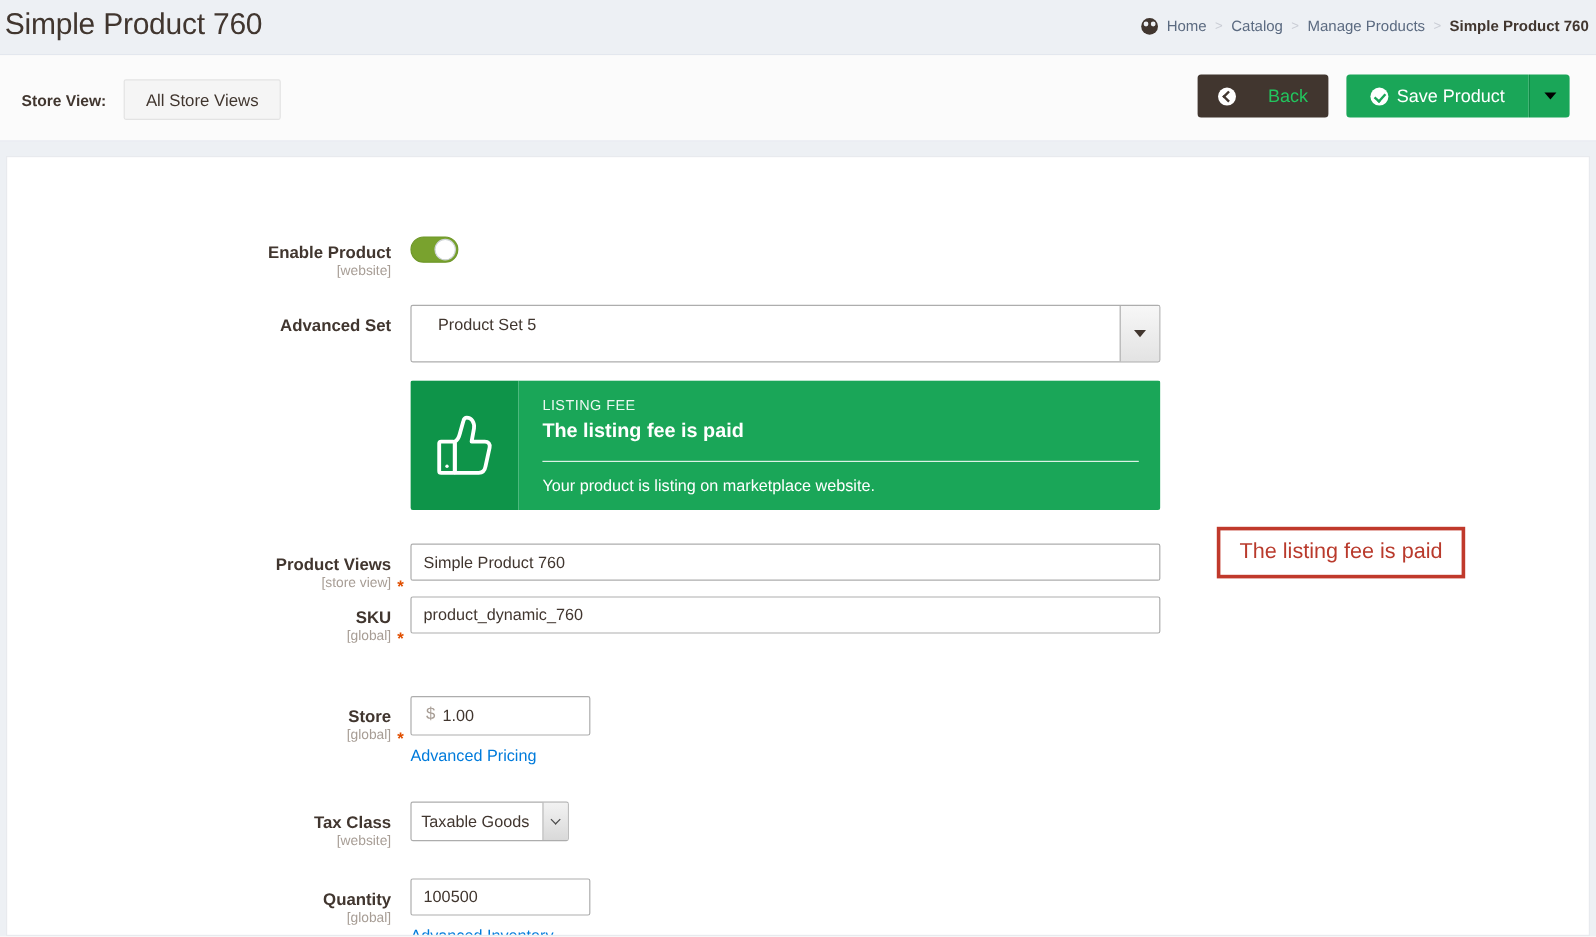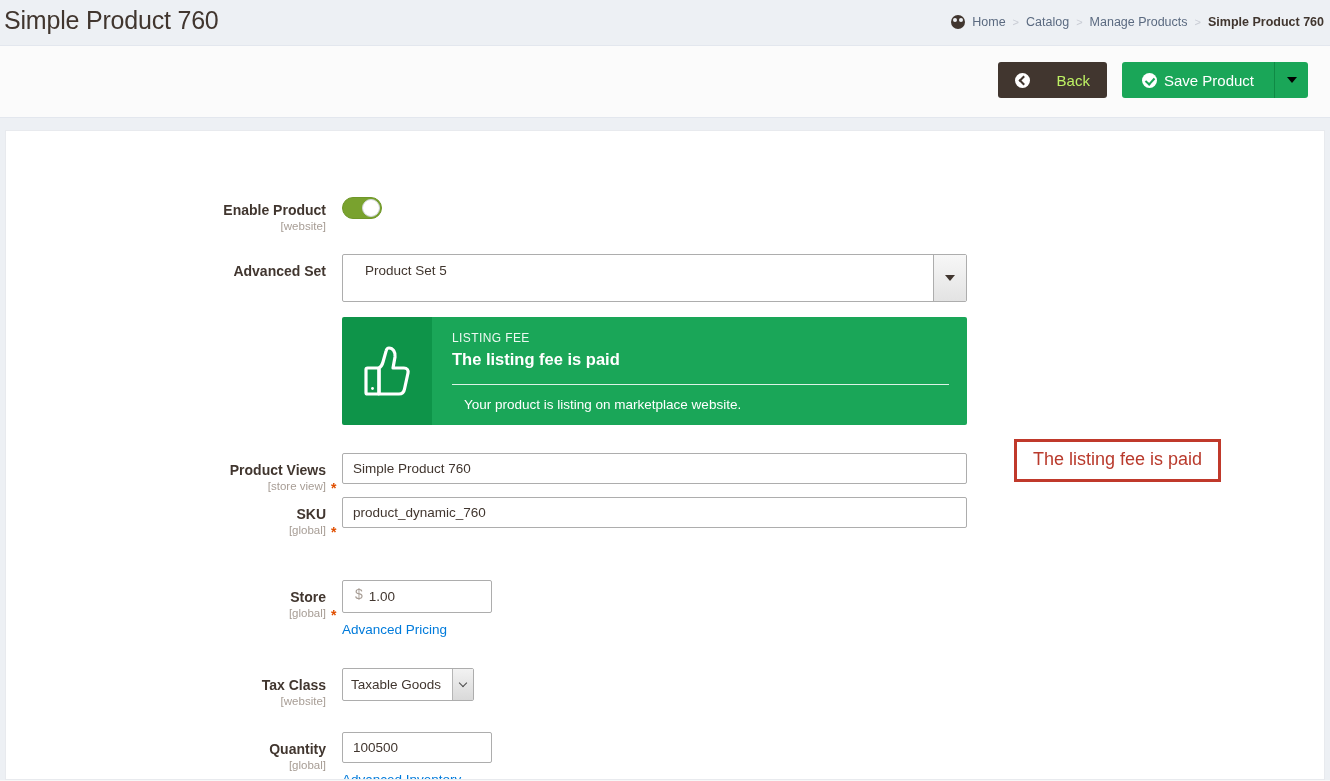--- a/index.html
+++ b/index.html
@@ -98,21 +98,21 @@
     border-radius: 3px;
     font-family: inherit;
     font-size: 15px;
     cursor: pointer;
     display: flex;
     align-items: center;
     justify-content: center;
   }
   .btn-back {
     background: #41362f;
-    color: #bef264;
+    color: #22c55e;
     padding: 6px 17px;
     height: 36px;
     margin-right: 15px;
     gap: 20px;
   }
   .btn-save {
     background: #1aa658;
     color: #fff;
     padding: 0 20px;
     height: 36px;
@@ -293,21 +293,21 @@
   .notice-title {
     font-size: 16.5px;
     font-weight: bold;
   }
   .notice-hr {
     height: 1px;
     background: rgba(255,255,255,0.85);
     margin: 0 18px 0 20px;
   }
   .notice-sub {
-    padding: 12px 0 13px 32px;
+    padding: 12px 0 13px 20px;
     font-size: 13.5px;
   }
 
   
   .annotation {
     position: absolute;
     left: 1008px; top: 308px;
     border: 3px solid #c0392b;
     background: #fff;
     padding: 7px 16px 9px 16px;
@@ -415,20 +415,24 @@
     <span class="sep">&gt;</span>
     <a class="crumb">Catalog</a>
     <span class="sep">&gt;</span>
     <a class="crumb">Manage Products</a>
     <span class="sep">&gt;</span>
     <span class="current">Simple Product 760</span>
   </div>
 </div>
 
 <div class="actions-bar">
+  <div class="store-switcher">
+    <span class="store-label">Store View:</span>
+    <span class="store-value">All Store Views</span>
+  </div>
 
   <div class="btn-group">
     <button class="btn btn-back">
       <span class="ico-circle-left"></span>
       <span>Back</span>
     </button>
     <button class="btn btn-save">
       <span class="ico-circle-check"></span>
       <span>Save Product</span>
     </button>

